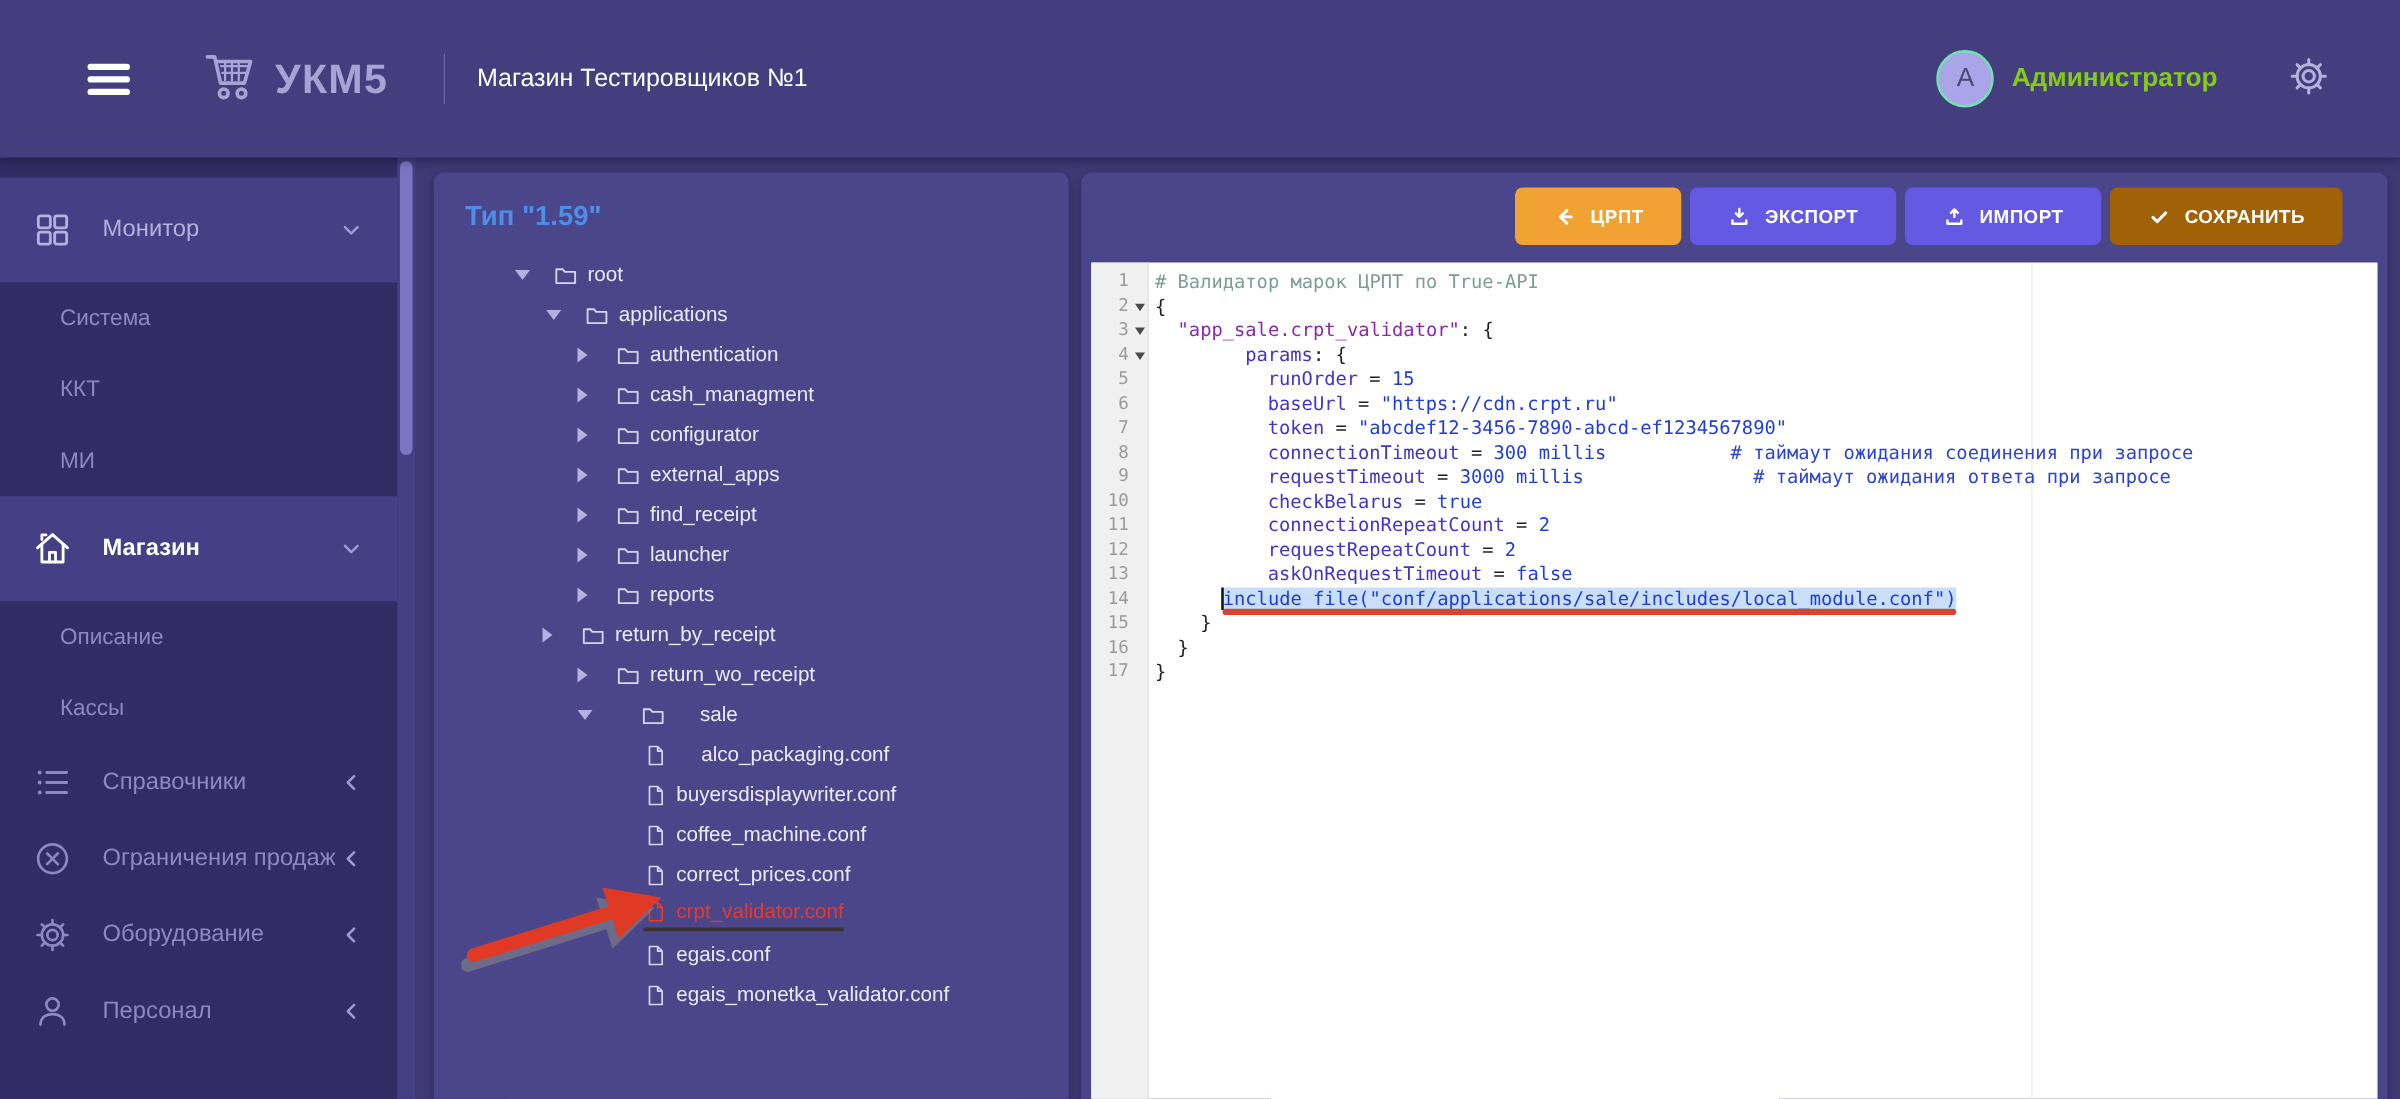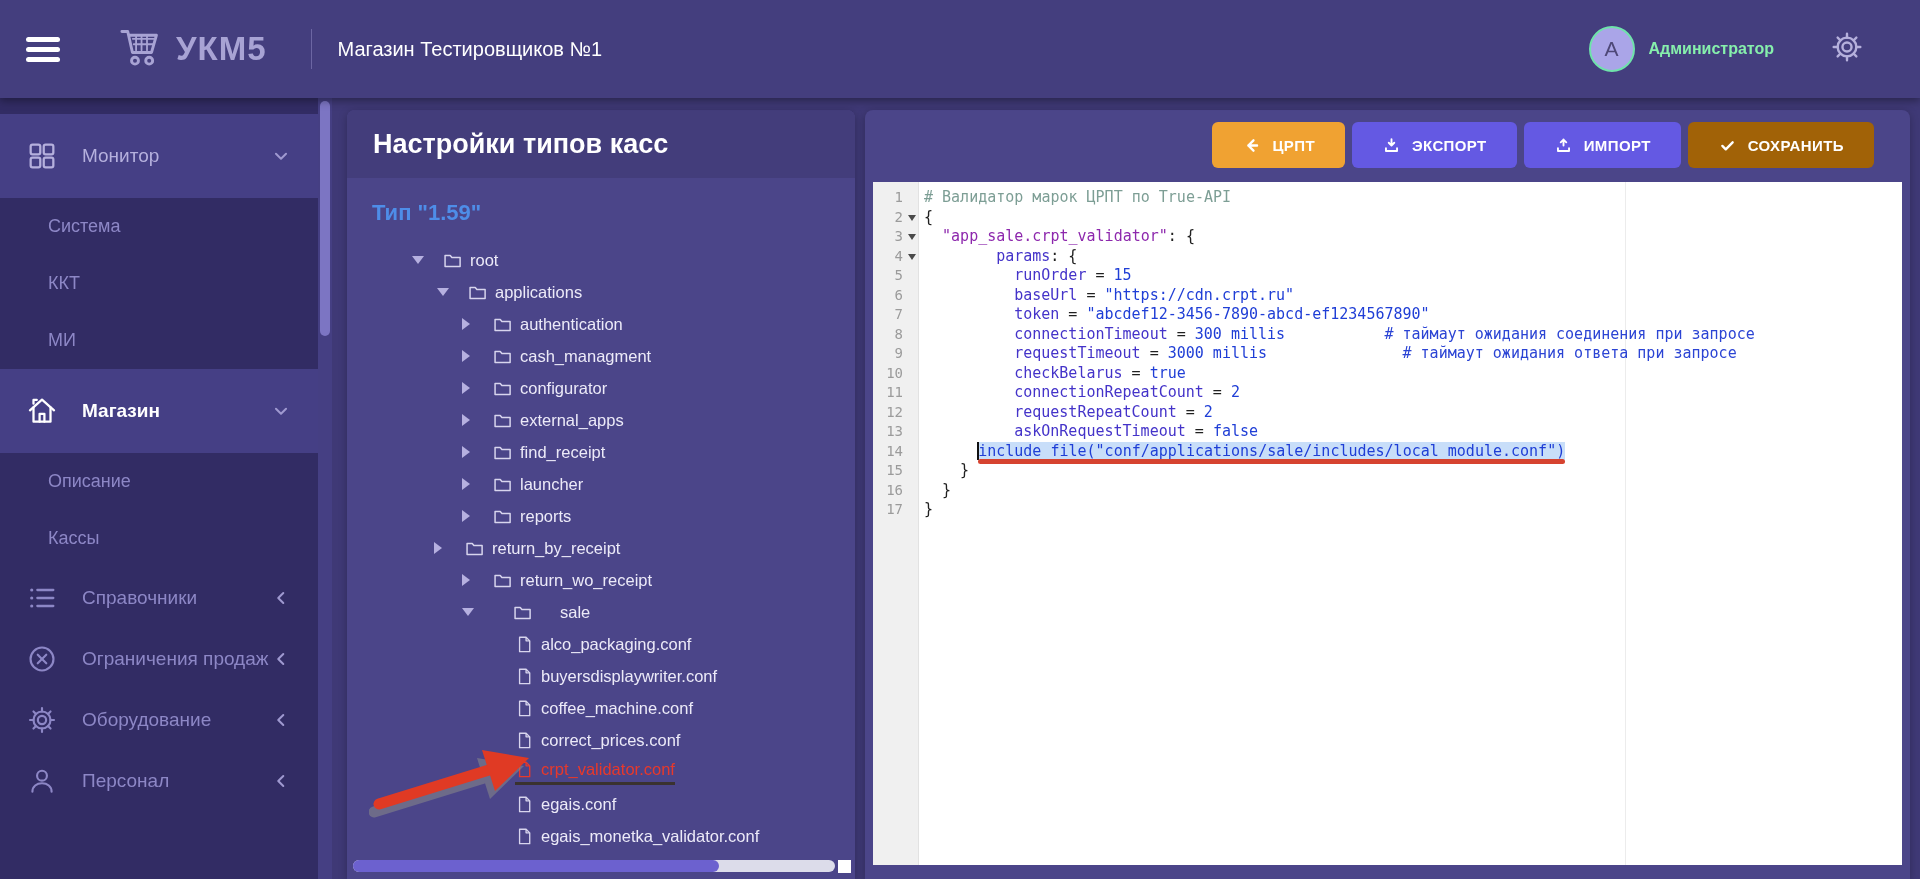--- a/index.html
+++ b/index.html
@@ -1,31 +1,31 @@
 <!DOCTYPE html>
 <html><head>
 <meta charset="utf-8">
 <style>
   * { margin:0; padding:0; box-sizing:border-box; }
   html,body { width:1920px; height:879px; overflow:hidden; }
   body { background:#3f3976; font-family:"Liberation Sans", sans-serif; position:relative; }
 
   
-  .header { height:98px; background:#443e7e; display:flex; align-items:center;
-            box-shadow:0 3px 8px rgba(0,0,0,.35); position:relative; z-index:10; }
+  .header { height:126px; background:#443e7e; display:flex; align-items:center;
+            box-shadow:0 3px 8px rgba(0,0,0,.35); position:relative; z-index:10;padding-left:44px; }
   .burger { margin-left:26px; width:34px; cursor:pointer; }
   .burger div { height:5px; background:#fff; border-radius:2.5px; margin:5px 0; }
   .logo { display:flex; align-items:center; margin-left:58px; gap:12px; color:#a8a3d4; }
   .logo-text { font-size:33px; font-weight:bold; letter-spacing:1px; color:#a8a3d4; }
   .hdr-divider { width:1px; height:40px; background:#6c66a3; margin:0 26px 0 44px; }
   .store-title { color:#fff; font-size:20px; }
   .hdr-right { margin-left:auto; margin-right:56px; display:flex; align-items:center; }
   .avatar { width:46px; height:46px; border-radius:50%; background:#aaa5e8; border:2px solid #6fe3ab;
             color:#4e4878; font-size:21px; display:flex; align-items:center; justify-content:center; }
-  .user-name { color:#86efac; font-weight:bold; font-size:16px; margin-left:14px; }
+  .user-name { color:#84cc16; font-weight:bold; font-size:21px; margin-left:14px; }
   .hdr-gear { margin-left:56px; color:#b5b0dc; cursor:pointer; }
 
   
   .main { display:flex; height:781px; }
 
   
   .sidebar { width:318px; flex-shrink:0; background:#322c64; padding-top:16px; overflow:hidden; }
   .section-row { height:84px; display:flex; align-items:center; padding:0 26px 0 24px;
                  color:#b5b0dd; cursor:pointer; }
   .section-row.open { background:#453f85; }
@@ -258,23 +258,20 @@
           </span>
         </span>
       </div>
     </nav>
 
   <div class="v-scroll">
     <div class="v-thumb"></div>
   </div>
 
   <section class="panel-card">
-    <div class="panel-header">
-      <div class="panel-title">Настройки типов касс</div>
-    </div>
     <div class="panel-body">
       <div class="type-label">Тип "1.59"</div>
       <div class="tree" id="tree">
           <div class="tree-row" style="padding-left: 65px;">
             <span class="tw">
               <span class="tri-exp"></span>
             </span>
             <span class="t-icon">
               <span class="s-svg" style="display:flex">
                 <svg width="21" height="21" viewBox="0 0 24 24" fill="none" stroke="currentColor" stroke-width="1.7" stroke-linejoin="round">
@@ -420,21 +417,21 @@
             </span>
             <span class="t-icon">
               <span class="s-svg" style="display:flex">
                 <svg width="21" height="21" viewBox="0 0 24 24" fill="none" stroke="currentColor" stroke-width="1.7" stroke-linejoin="round">
                   <path d="M3.5 18.8 h17.2 V8.6 h-9.4 l-1.9-2.4 H3.5 Z"></path>
                 </svg>
               </span>
             </span>
             <span class="t-label">sale</span>
           </div>
-          <div class="tree-row" style="padding-left: 168px;">
+          <div class="tree-row" style="padding-left: 168px; gap: 20px;">
             <span class="t-icon">
               <span class="s-svg" style="display:flex">
                 <svg width="19" height="19" viewBox="0 0 24 24" fill="none" stroke="currentColor" stroke-width="1.7" stroke-linejoin="round">
                   <path d="M5.8 2.8 h8.2 l4.6 4.6 V21 H5.8 Z"></path>
                   <path d="M14 2.8 V7.4 h4.6"></path>
                 </svg>
               </span>
             </span>
             <span class="t-label">alco_packaging.conf</span>
           </div>

